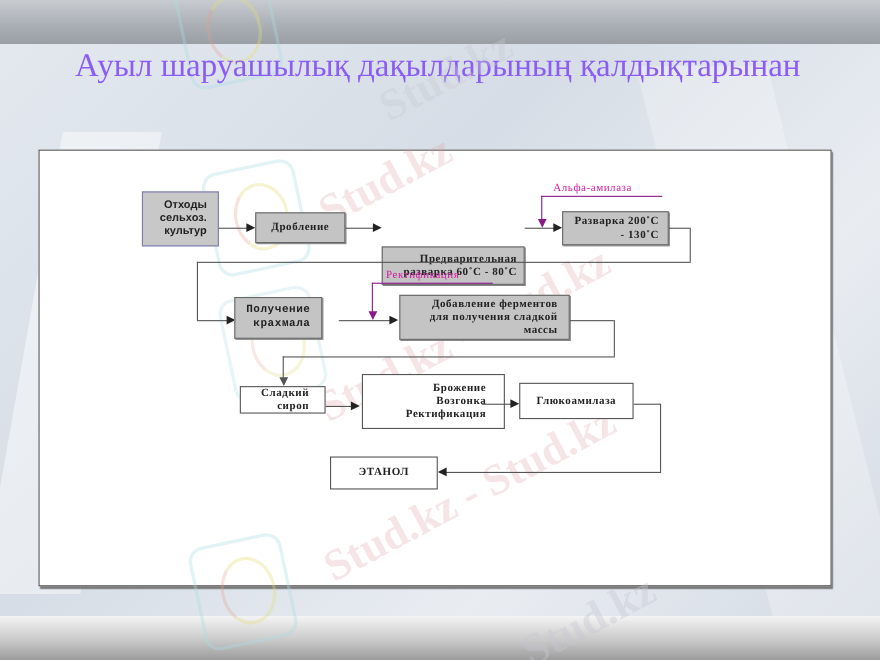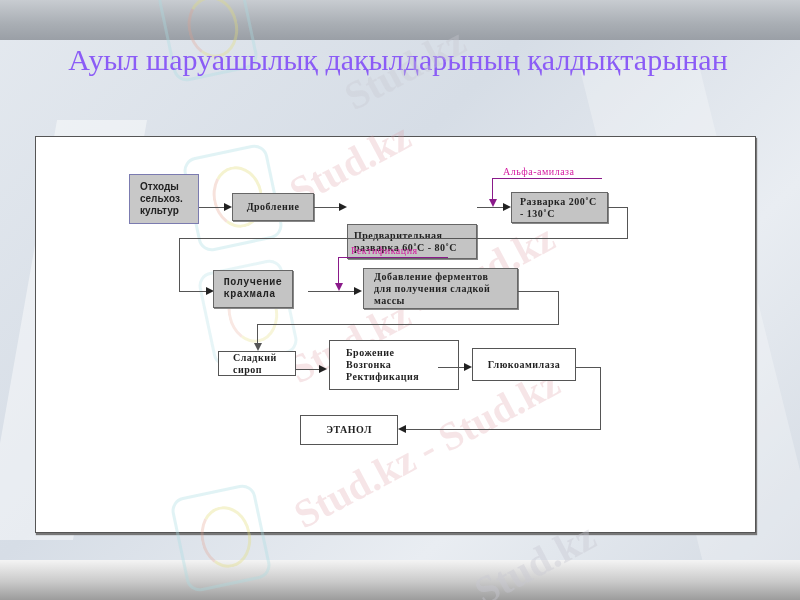--- a/index.html
+++ b/index.html
@@ -36,21 +36,21 @@
   .logo {
     position: absolute; width: 80px; height: 90px; border: 3px solid rgba(170,220,225,0.35);
     border-radius: 14px; transform: rotate(-12deg); pointer-events: none;
   }
   .logo::after {
     content: ""; position: absolute; left: 20px; top: 14px; width: 44px; height: 56px;
     border-radius: 50%; border: 3px solid rgba(225,220,120,0.35); border-left-color: rgba(230,160,140,0.3);
   }
   .box {
     position: absolute; display: flex; align-items: center; justify-content: center;
-    text-align: left; font-family: "Liberation Serif", serif; font-weight: bold;
+    text-align: right; font-family: "Liberation Serif", serif; font-weight: bold;
     font-size: 10px; line-height: 12px; color: #222; box-sizing: border-box;
     letter-spacing: 0.5px;
   }
   .box.gray { background: #c4c4c4; border: 1px solid #666; box-shadow: 1px 1px 0 #888; }
   .box.white { background: #fff; border: 1px solid #555; }
   .box.first { background: #c8c8c8; border: 1px solid #7b7bb0; font-family: "Liberation Sans", sans-serif; font-size: 10px; letter-spacing: 0; }
   .line { position: absolute; background: #555; }
   .line.purple { background: #8a1a8a; }
   .arrow-r {
     position: absolute; width: 0; height: 0;

